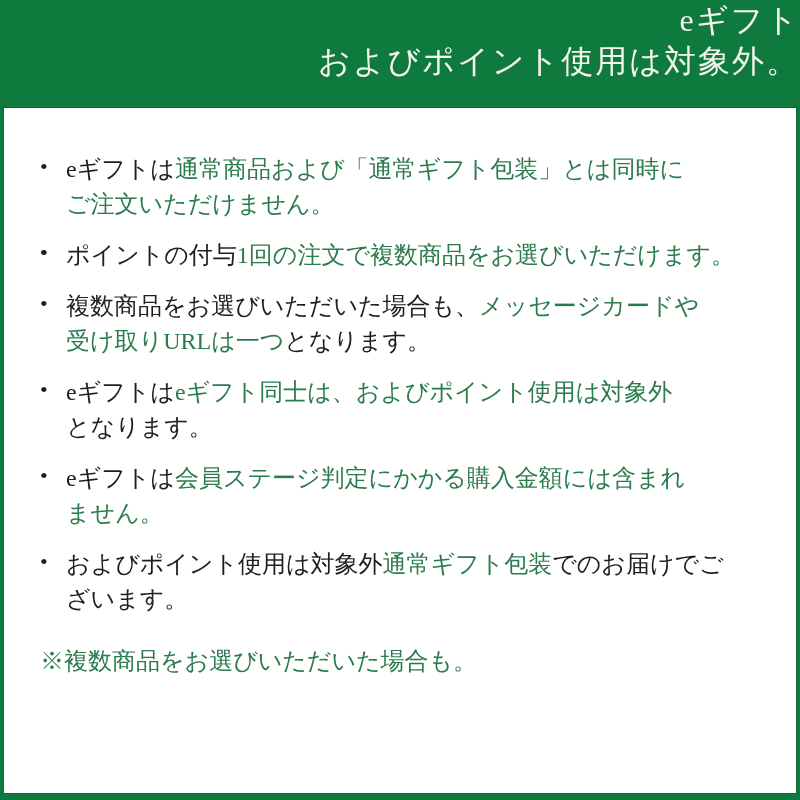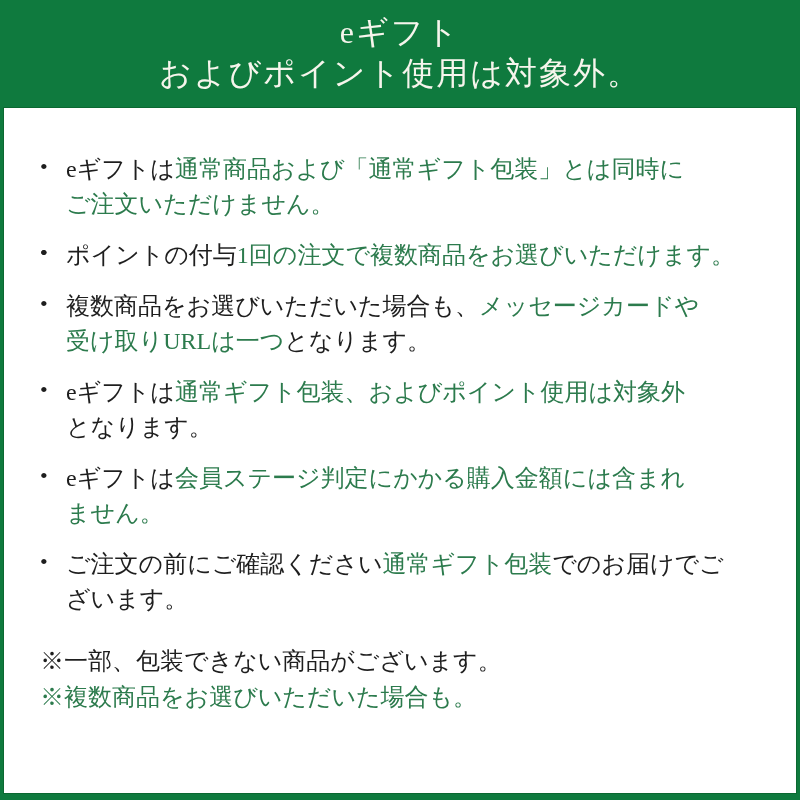--- a/index.html
+++ b/index.html
@@ -17,23 +17,23 @@
     background:var(--banner-green);
     overflow:hidden;
   }
   .page{
     width:800px;height:800px;
     display:flex;flex-direction:column;
     background:var(--banner-green);
   }
   .banner{
     height:107px;flex:0 0 107px;
-    text-align:center;
+    text-align:right;
     color:var(--banner-text);
-    padding-top:12px;
+    padding-top:0;
   }
   .banner .title{
     font-size:32px;line-height:40px;
     letter-spacing:2px;
   }
   .banner .subtitle{
     font-size:32px;line-height:42px;
     letter-spacing:2px;
   }
   .content{
@@ -76,25 +76,24 @@
     <div class="subtitle">およびポイント使用は対象外。</div>
   </div>
   <div class="content">
     <div>
         <div class="item"><span class="dot">•</span><span class="seg-black">eギフトは</span><span class="seg-green">通常商品および「通常ギフト包装」とは同時に
 ご注文いただけません。</span></div>
         <div class="item"><span class="dot">•</span></div>
         <div class="item"><span class="dot">•</span><span class="seg-black">ポイントの付与</span><span class="seg-green">1回の注文で複数商品をお選びいただけます。</span></div>
         <div class="item"><span class="dot">•</span><span class="seg-black">複数商品をお選びいただいた場合も、</span><span class="seg-green">メッセージカードや
 受け取りURLは一つ</span><span class="seg-black">となります。</span></div>
-        <div class="item"><span class="dot">•</span><span class="seg-black">eギフトは</span><span class="seg-green">通常ギフト包装、およびポイント使用は対象外
+        <div class="item"><span class="dot">•</span><span class="seg-black">eギフトは</span><span class="seg-green">eギフト同士は、およびポイント使用は対象外
 </span><span class="seg-black">となります。</span></div>
         <div class="item"><span class="dot">•</span><span class="seg-black">eギフトは</span><span class="seg-green">会員ステージ判定にかかる購入金額には含まれ
 ません。</span></div>
-        <div class="item"><span class="dot">•</span><span class="seg-black">ご注文の前にご確認ください</span><span class="seg-green">通常ギフト包装</span><span class="seg-black">でのお届けでご
+        <div class="item"><span class="dot">•</span><span class="seg-black">およびポイント使用は対象外</span><span class="seg-green">通常ギフト包装</span><span class="seg-black">でのお届けでご
 ざいます。</span></div>
       </div>
     <div class="notes">
-        <div class="note"><span class="seg-black">※一部、包装できない商品がございます。</span></div>
         <div class="note"><span class="seg-green">※複数商品をお選びいただいた場合も。</span></div>
       </div>
   </div>
 </div>
 
 </body></html>

